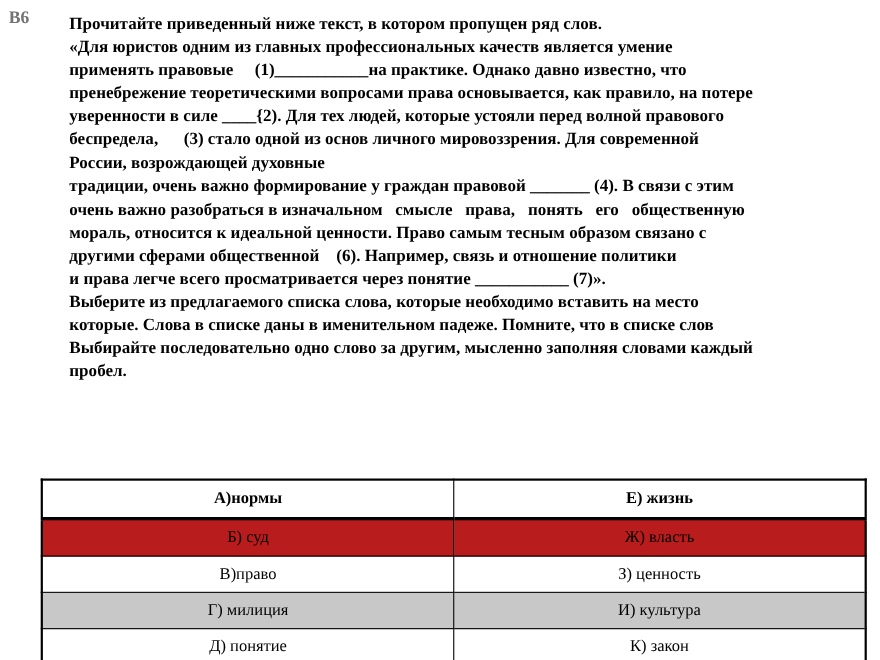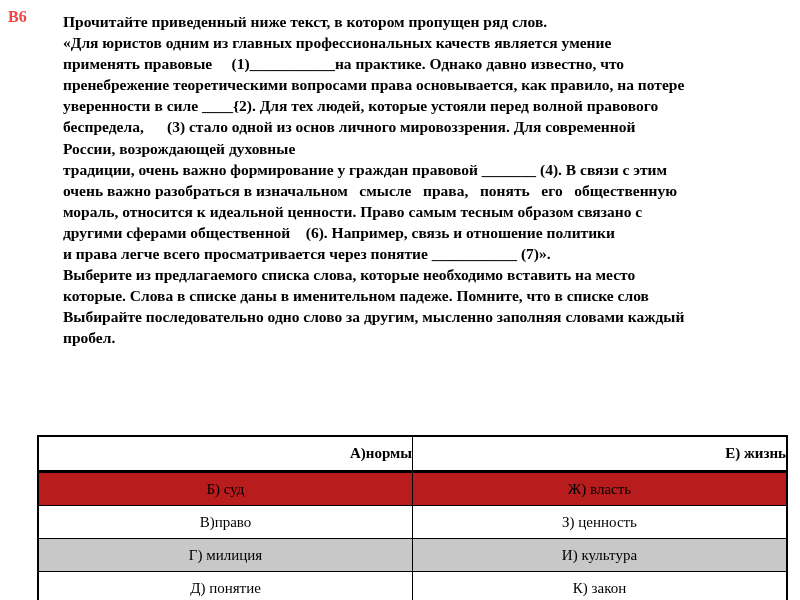--- a/index.html
+++ b/index.html
@@ -53,27 +53,26 @@
     vertical-align: middle;
     height: 32px;
     font-size: 15px;
     padding: 0;
     color: #000000;
   }
   .options-table tr.header-row td {
     font-weight: bold;
     height: 33px;
     border-bottom: 3px solid #000000;
-    text-align: right;
   }
 </style>
 </head>
 <body>
 
-<div class="question-number" style="color: #ef4444;">В6</div>
+<div class="question-number" style="color: #737373;">В6</div>
 
 <div class="question-text">
     <div class="qline">Прочитайте приведенный ниже текст, в котором пропущен ряд слов.</div>
     <div class="qline">«Для юристов одним из главных профессиональных качеств является умение</div>
     <div class="qline">применять правовые     (1)___________на практике. Однако давно известно, что</div>
     <div class="qline">пренебрежение теоретическими вопросами права основывается, как правило, на потере</div>
     <div class="qline">уверенности в силе ____{2). Для тех людей, которые устояли перед волной правового</div>
     <div class="qline">беспредела,      (3) стало одной из основ личного мировоззрения. Для современной</div>
     <div class="qline">России, возрождающей духовные</div>
     <div class="qline">традиции, очень важно формирование у граждан правовой _______ (4). В связи с этим</div>

